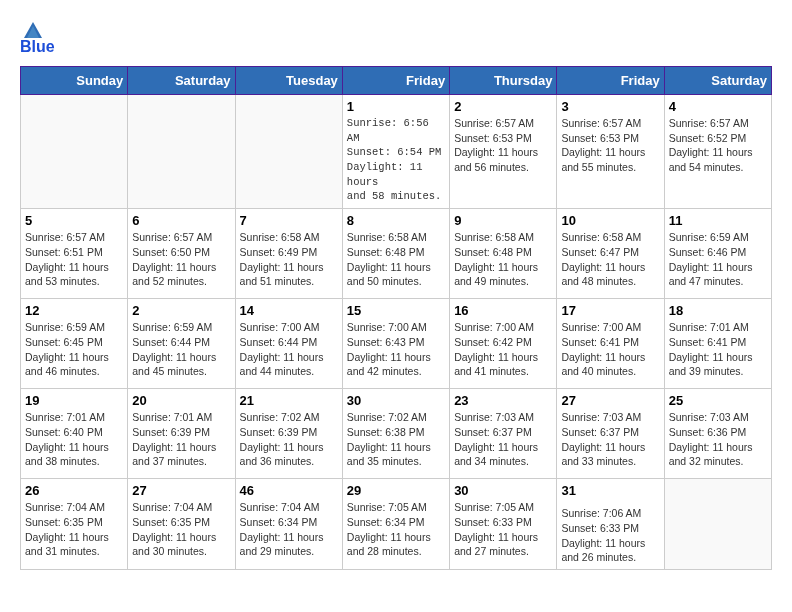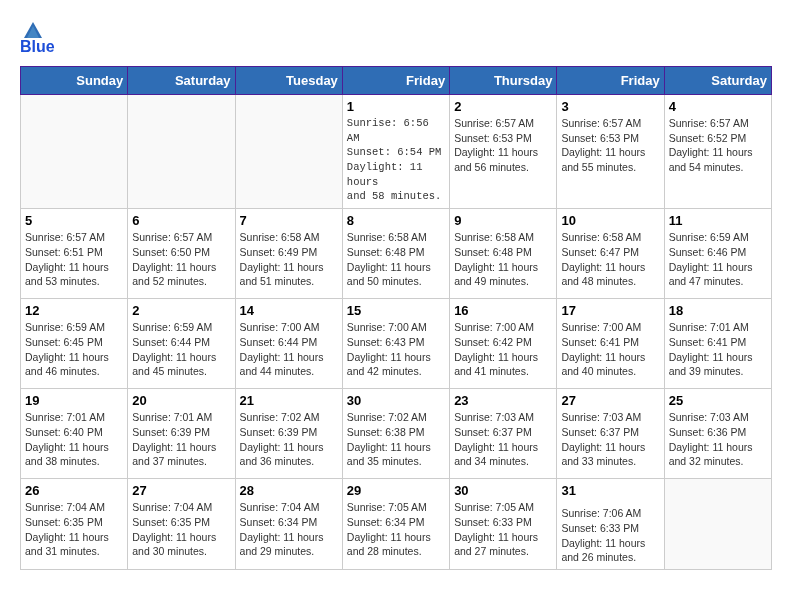--- a/index.html
+++ b/index.html
@@ -299,21 +299,21 @@
 and 31 minutes.</div>
         </td>
         <td>
           <span class="day-num">27</span>
           <div class="day-info" style="white-space: pre-line;">Sunrise: 7:04 AM
 Sunset: 6:35 PM
 Daylight: 11 hours
 and 30 minutes.</div>
         </td>
         <td>
-          <span class="day-num">28</span>
+          <span class="day-num">46</span>
           <div class="day-info" style="white-space: pre-line;">Sunrise: 7:04 AM
 Sunset: 6:34 PM
 Daylight: 11 hours
 and 29 minutes.</div>
         </td>
         <td>
           <span class="day-num">29</span>
           <div class="day-info" style="white-space: pre-line;">Sunrise: 7:05 AM
 Sunset: 6:34 PM
 Daylight: 11 hours

